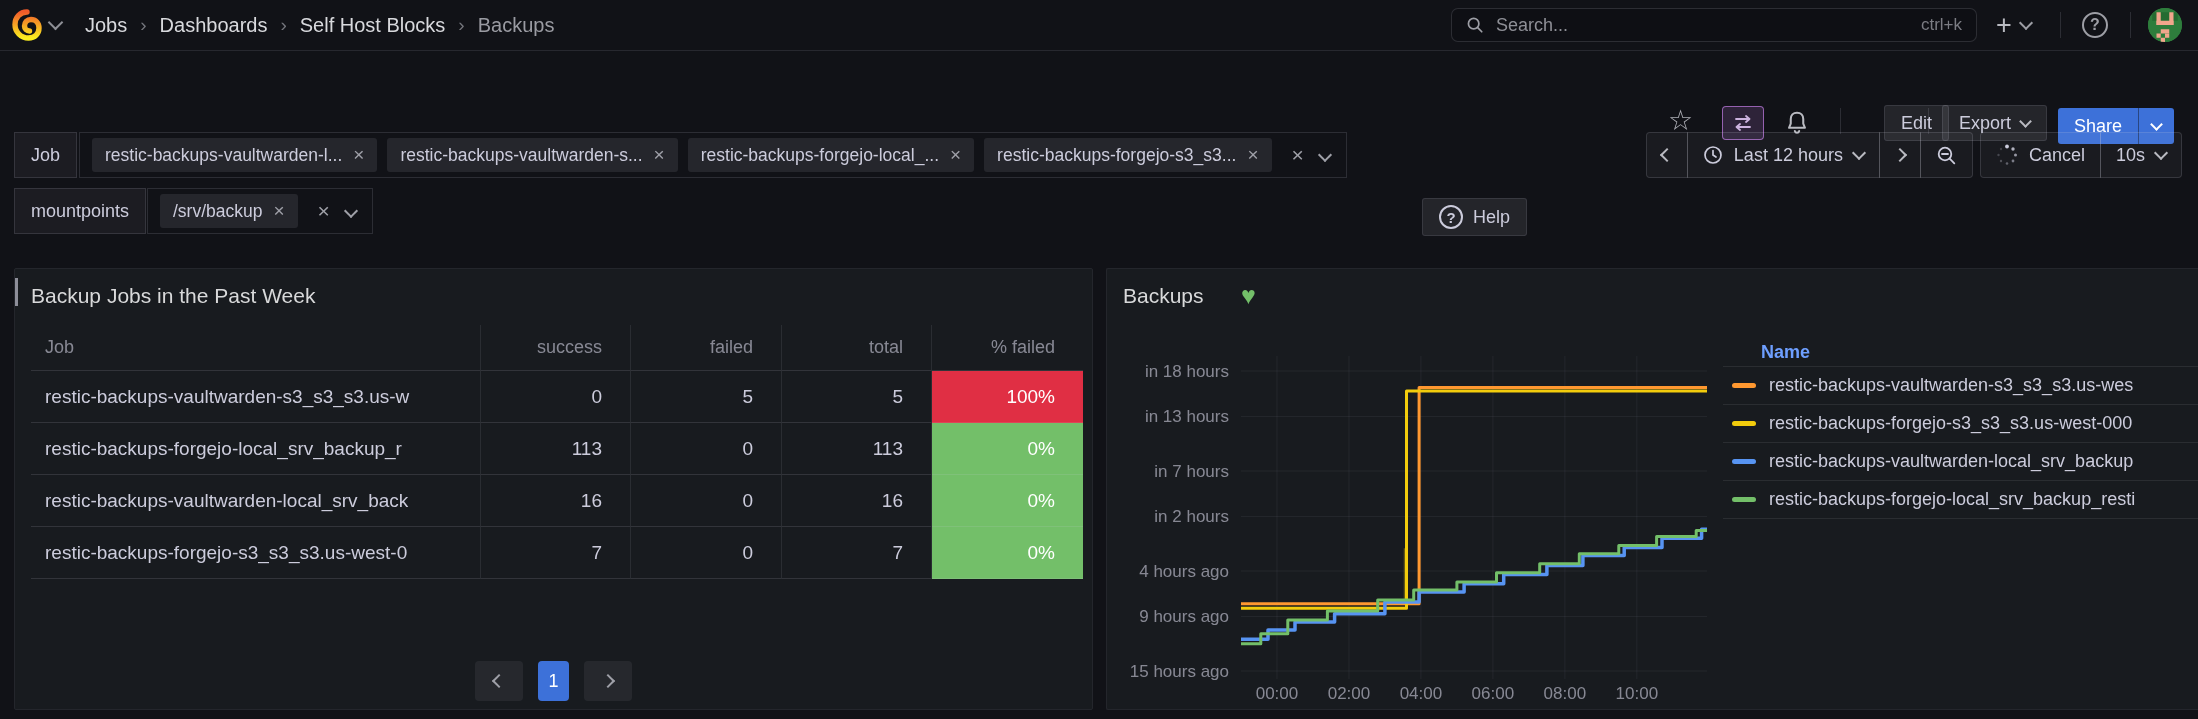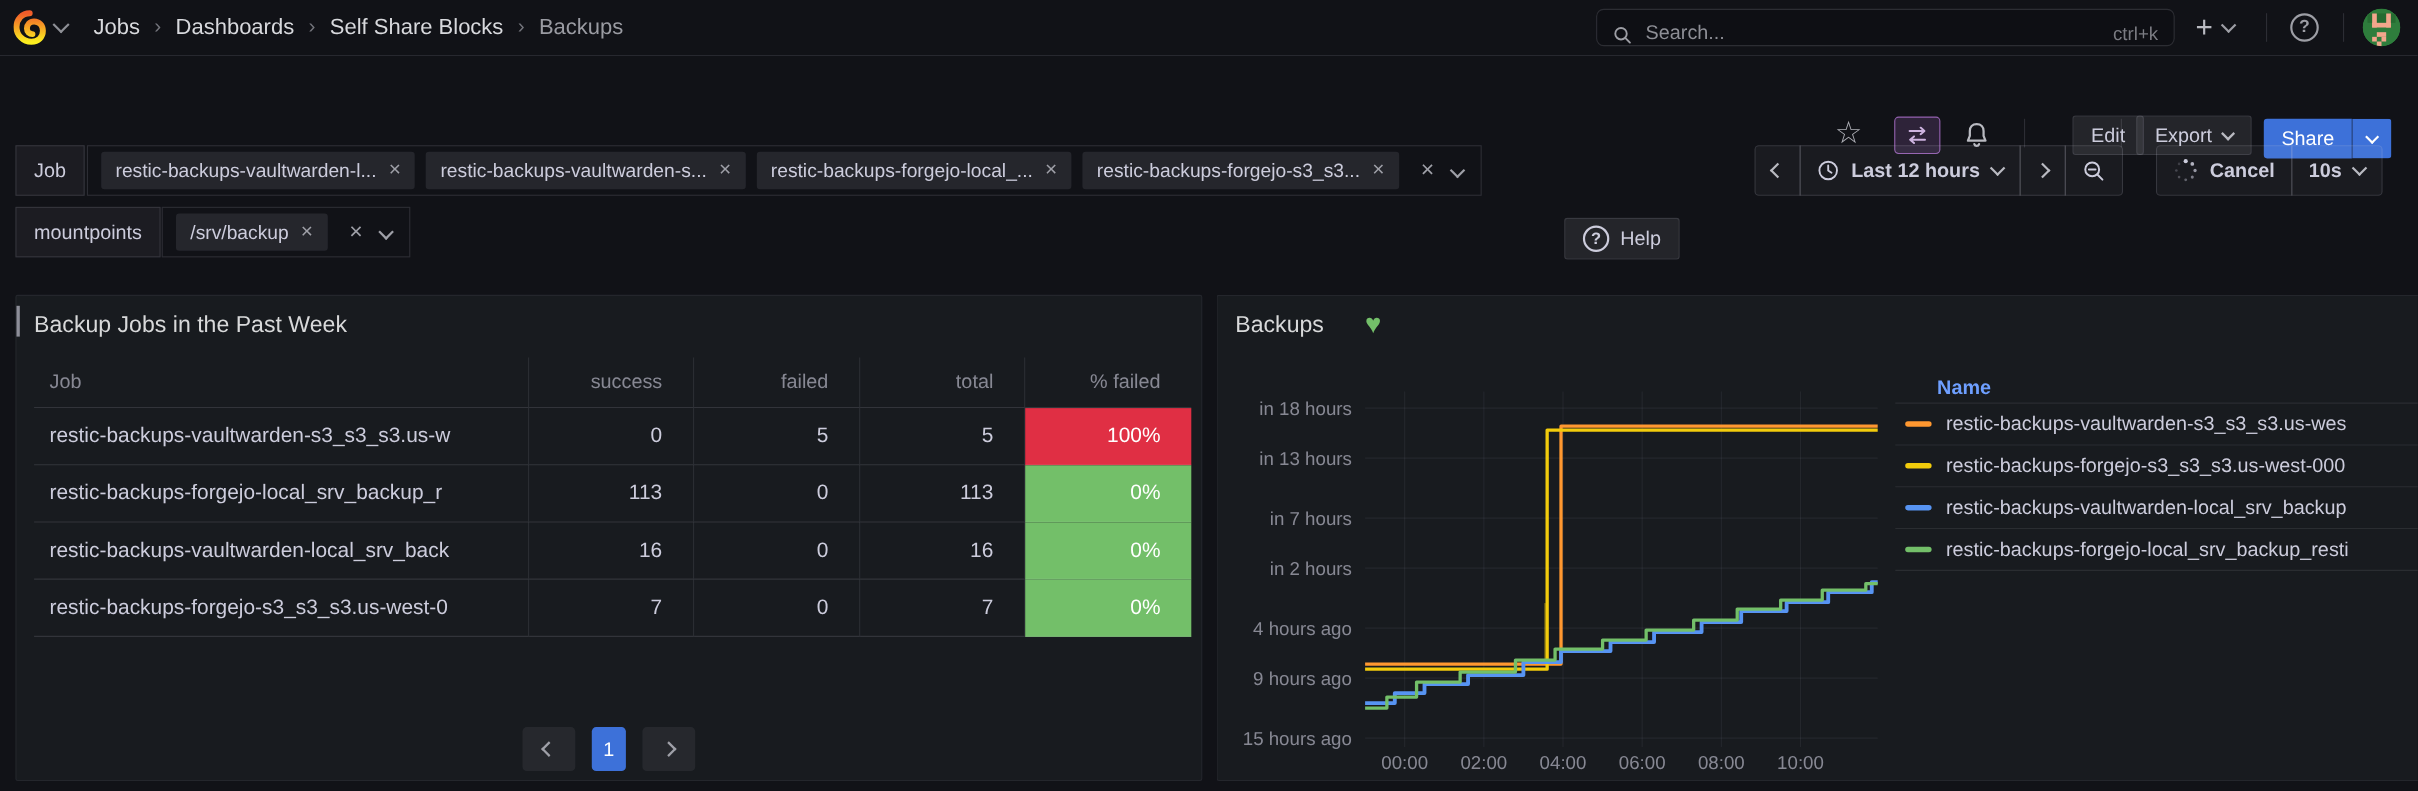--- a/index.html
+++ b/index.html
@@ -17,21 +17,21 @@
     border-bottom:2px solid currentColor;transform:rotate(45deg);margin-top:-5px;}
   .cv.right{transform:rotate(-45deg);margin:0;}
   .cv.left{transform:rotate(135deg);margin:0;}
   .brand-chev{color:#8e8f96;margin-left:8px;}
   .crumbs{display:flex;align-items:center;gap:13px;margin-left:24px;font-size:20px;}
   .crumb{color:#d8d9dd;cursor:pointer;}
   .crumb.last{color:#9a9ba2;}
   .crumb-sep{color:#74757c;font-size:19px;}
   .search{position:absolute;left:1451px;top:8px;width:526px;height:34px;box-sizing:border-box;
     background:#0e0f14;border:1px solid rgba(204,204,220,0.16);border-radius:7px;
-    display:flex;align-items:flex-end;padding:0 14px;gap:10px;}
+    display:flex;align-items:center;padding:0 14px;gap:10px;}
   .search input{flex:1;background:transparent;border:0;outline:0;color:#ccccdc;
     font-size:18px;font-family:inherit;}
   .search input::placeholder{color:#8e8f96;}
   .shortcut{color:#7b7c83;font-size:17px;}
   .plus-group{position:absolute;left:1996px;top:10px;display:flex;align-items:center;gap:9px;
     color:#b9bac1;font-size:27px;cursor:pointer;}
   .plus-group .cv{width:8px;height:8px;color:#9d9ea5;}
   .divider-v{position:absolute;top:12px;width:1px;height:26px;background:rgba(204,204,220,0.15);}
   .qcirc{box-sizing:border-box;width:26px;height:26px;border:2px solid #9d9ea5;border-radius:50%;
     color:#9d9ea5;display:flex;align-items:center;justify-content:center;
@@ -71,21 +71,21 @@
     align-items:center;padding:0 13px;gap:11px;font-size:17.5px;color:#ccccdc;cursor:pointer;}
   .chip-x{color:#9fa0a8;font-size:19px;cursor:pointer;}
   .ctrl-x{color:#9fa0a8;font-size:21px;margin-left:10px;cursor:pointer;}
   .fbox .cv{width:8px;height:8px;color:#9fa0a8;margin:0 4px 0 6px;cursor:pointer;}
   .job-label{left:14px;top:132px;}
   .job-box{left:80px;top:132px;justify-content:flex-end;}
   .mp-label{left:14px;top:188px;}
   .mp-box{left:148px;top:188px;}
   .btn-help{position:absolute;left:1422px;top:198px;height:38px;}
   
-  .timebar{position:absolute;top:132px;right:32px;height:46px;display:flex;gap:30px;font-weight:bold;}
+  .timebar{position:absolute;top:132px;right:16px;height:46px;display:flex;gap:7px;}
   .tgroup{display:flex;}
   .tbtn{height:46px;box-sizing:border-box;border:1px solid rgba(204,204,220,0.16);
     background:rgba(204,204,220,0.05);display:flex;align-items:center;padding:0 15px;
     color:#ccccdc;font-size:18px;gap:11px;margin-left:-1px;cursor:pointer;white-space:nowrap;}
   .tgroup .tbtn:first-child{border-radius:4px 0 0 4px;margin-left:0;}
   .tgroup .tbtn:last-child{border-radius:0 4px 4px 0;}
   .tbtn .cv{width:8px;height:8px;color:#b9bac1;}
   
   .panel{position:absolute;background:#181b1f;border:1px solid #24262c;border-radius:2px;
     box-sizing:border-box;}
@@ -137,21 +137,21 @@
       </defs>
       <path d="M15 3 C8 3 3 8.5 3 15.5 C3 23 9 29 16.5 29 C23 29 27 24.5 27 19 C27 14 23.5 10.5 19 10.5 C15 10.5 12.5 13.5 12.5 17 C12.5 20 14.8 22 17.5 22" fill="none" stroke="url(#gflame)" stroke-width="5.4" stroke-linecap="round"></path>
     </svg>
   </div>
   <span class="cv brand-chev"></span>
   <div class="crumbs" id="breadcrumb">
       <span class="crumb">Jobs</span>
       <span class="crumb-sep">›</span>
       <span class="crumb">Dashboards</span>
       <span class="crumb-sep">›</span>
-      <span class="crumb">Self Share Blocks</span>
+      <span class="crumb">Self Host Blocks</span>
       <span class="crumb-sep">›</span>
       <span class="crumb last">Backups</span>
     </div>
 
   <div class="search">
     <svg width="18" height="18" viewBox="0 0 20 20">
       <circle cx="8.5" cy="8.5" r="5.8" fill="none" stroke="#9d9ea5" stroke-width="1.9"></circle>
       <line x1="13" y1="13" x2="17.5" y2="17.5" stroke="#9d9ea5" stroke-width="1.9" stroke-linecap="round"></line>
     </svg>
     <input value="" placeholder="Search..." style="">

